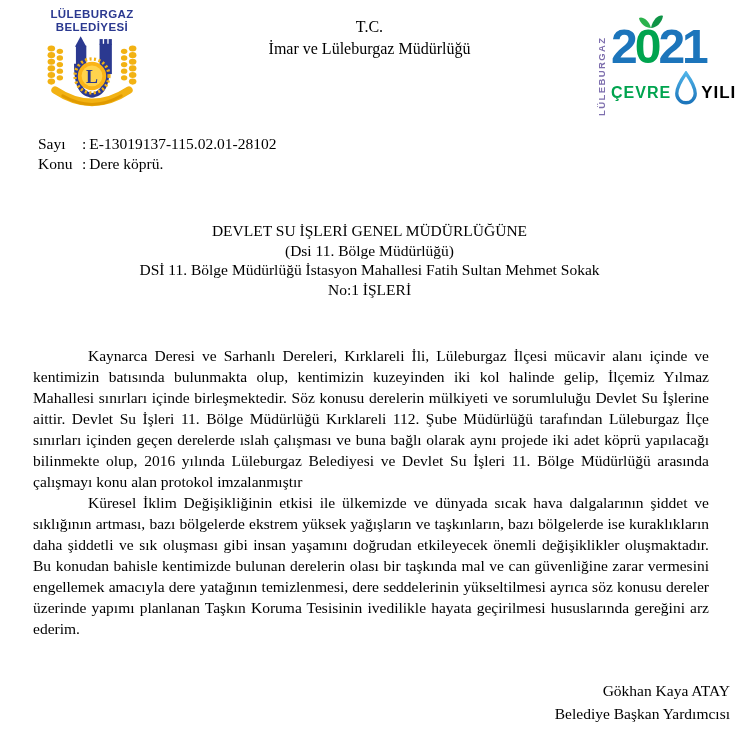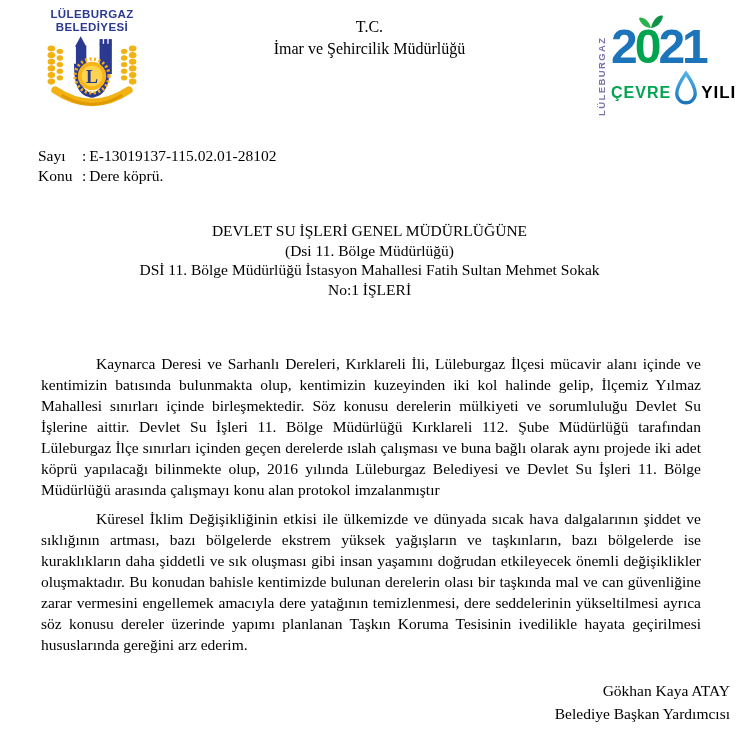--- a/index.html
+++ b/index.html
@@ -34,32 +34,32 @@
     font-size:48px;font-weight:bold;line-height:50px;letter-spacing:-3px;}
   .digit-blue{color:#1c75bb;}
   .digit-green{color:#00a44f;position:relative;}
   .leaf-icon{position:absolute;top:-9px;left:3px;}
   .subrow{position:absolute;left:16px;top:50px;display:flex;align-items:center;}
   .cevre{color:#00a44f;font-weight:bold;font-size:16px;letter-spacing:1px;}
   .yili{color:#000000;font-weight:bold;font-size:17px;letter-spacing:1px;}
   .drop-wrap{margin:0 3px;position:relative;top:-3px;}
 
   
-  .meta{position:absolute;left:38px;top:146px;font-size:15.5px;line-height:20px;}
+  .meta{position:absolute;left:38px;top:134px;font-size:15.5px;line-height:20px;}
   .meta .lbl{display:inline-block;width:44px;}
   .meta .sep{display:inline-block;margin-right:3px;}
 
   
   .addressee{position:absolute;left:0;right:0;top:221px;text-align:center;
     font-size:15.5px;line-height:19.5px;}
 
   
   .letter-body{position:absolute;left:33px;top:345px;width:676px;
     font-size:15.5px;line-height:21px;text-align:justify;}
-  .letter-body p{margin:8px;text-indent:55px;}
+  .letter-body p{margin:0;text-indent:55px;}
 
   
   .signature{position:absolute;left:400px;top:679px;width:330px;
     text-align:right;font-size:15.5px;line-height:23px;}
 </style>
 </head>
 <body>
 
 <div class="page">
 
@@ -113,21 +113,21 @@
 
       <circle cx="55" cy="43" r="18" fill="none" stroke="#f2b213" stroke-width="3.4" stroke-dasharray="2.2,2.6"></circle>
       <circle cx="55" cy="43" r="15" fill="#fbb417"></circle>
       <circle cx="55" cy="43" r="11" fill="#ffd34d"></circle>
       <text x="55" y="50" text-anchor="middle" font-family="Liberation Serif, serif" font-size="19" font-weight="bold" fill="#2b3990">L</text>
     </svg>
   </div>
 
   <div class="head-center">
     <div>T.C.</div>
-    <div>İmar ve Şehircilik Müdürlüğü</div>
+    <div>İmar ve Lüleburgaz Müdürlüğü</div>
   </div>
 
   <div class="logo2021">
     <span class="vtext">LÜLEBURGAZ</span>
     <div class="digits">
       <span class="digit-blue">2</span>
       <span class="digit-green">
         <svg class="leaf-icon" width="26" height="16" viewBox="0 0 26 16">
           <path d="M13,15 C11,7 4,3 1,5 C2,11 8,15 13,15 Z" fill="#2bb24c"></path>
           <path d="M13,15 C15,5 22,1 25,3 C24,10 18,15 13,15 Z" fill="#0f9447"></path>

